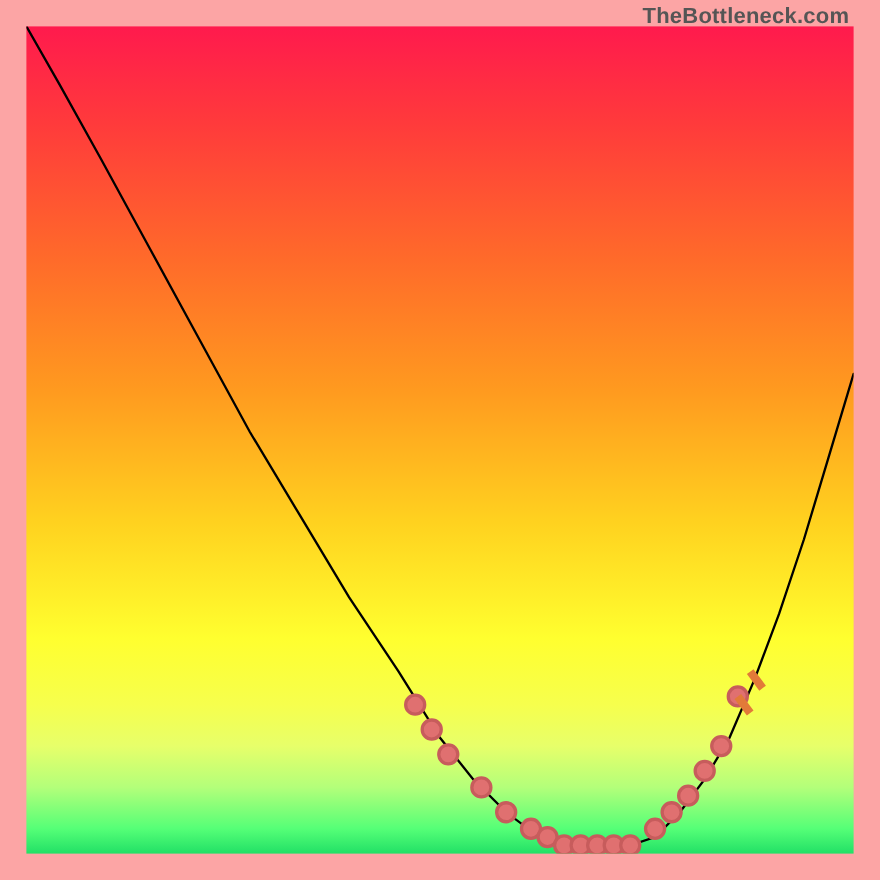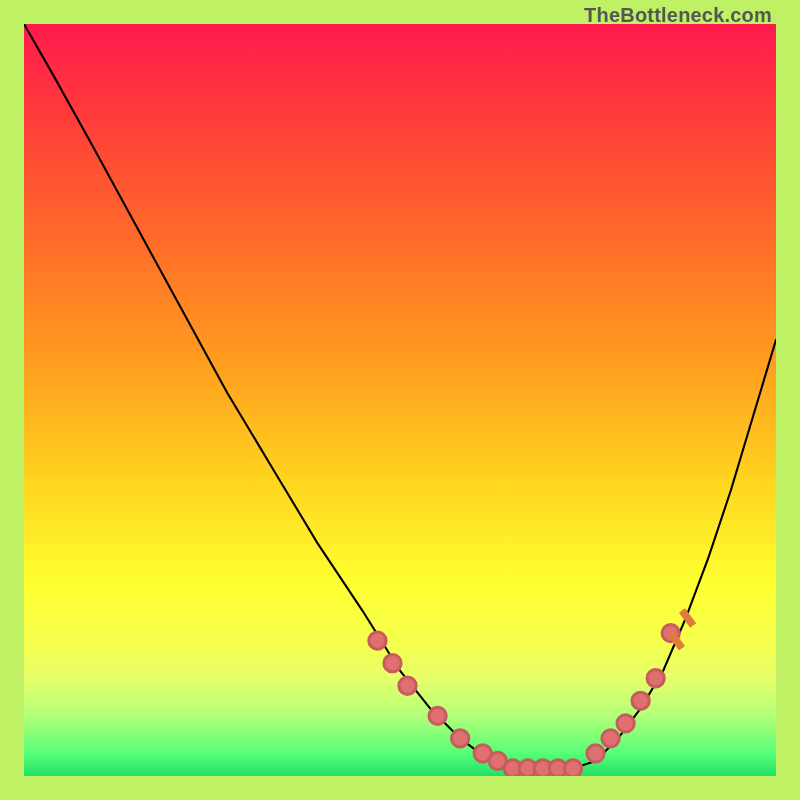--- a/index.html
+++ b/index.html
@@ -6,21 +6,21 @@
     margin: 0;
     padding: 0;
     width: 800px;
     height: 800px;
     background: #000;
     overflow: hidden;
   }
   .frame {
     position: absolute;
     inset: 0;
-    background: #bef264;
+    background: #fca5a5;
   }
   .plot-bg {
     position: absolute;
     left: 24px;
     top: 24px;
     width: 752px;
     height: 752px;
     background: linear-gradient(
       to bottom,
       #ff1a4d 0%,

